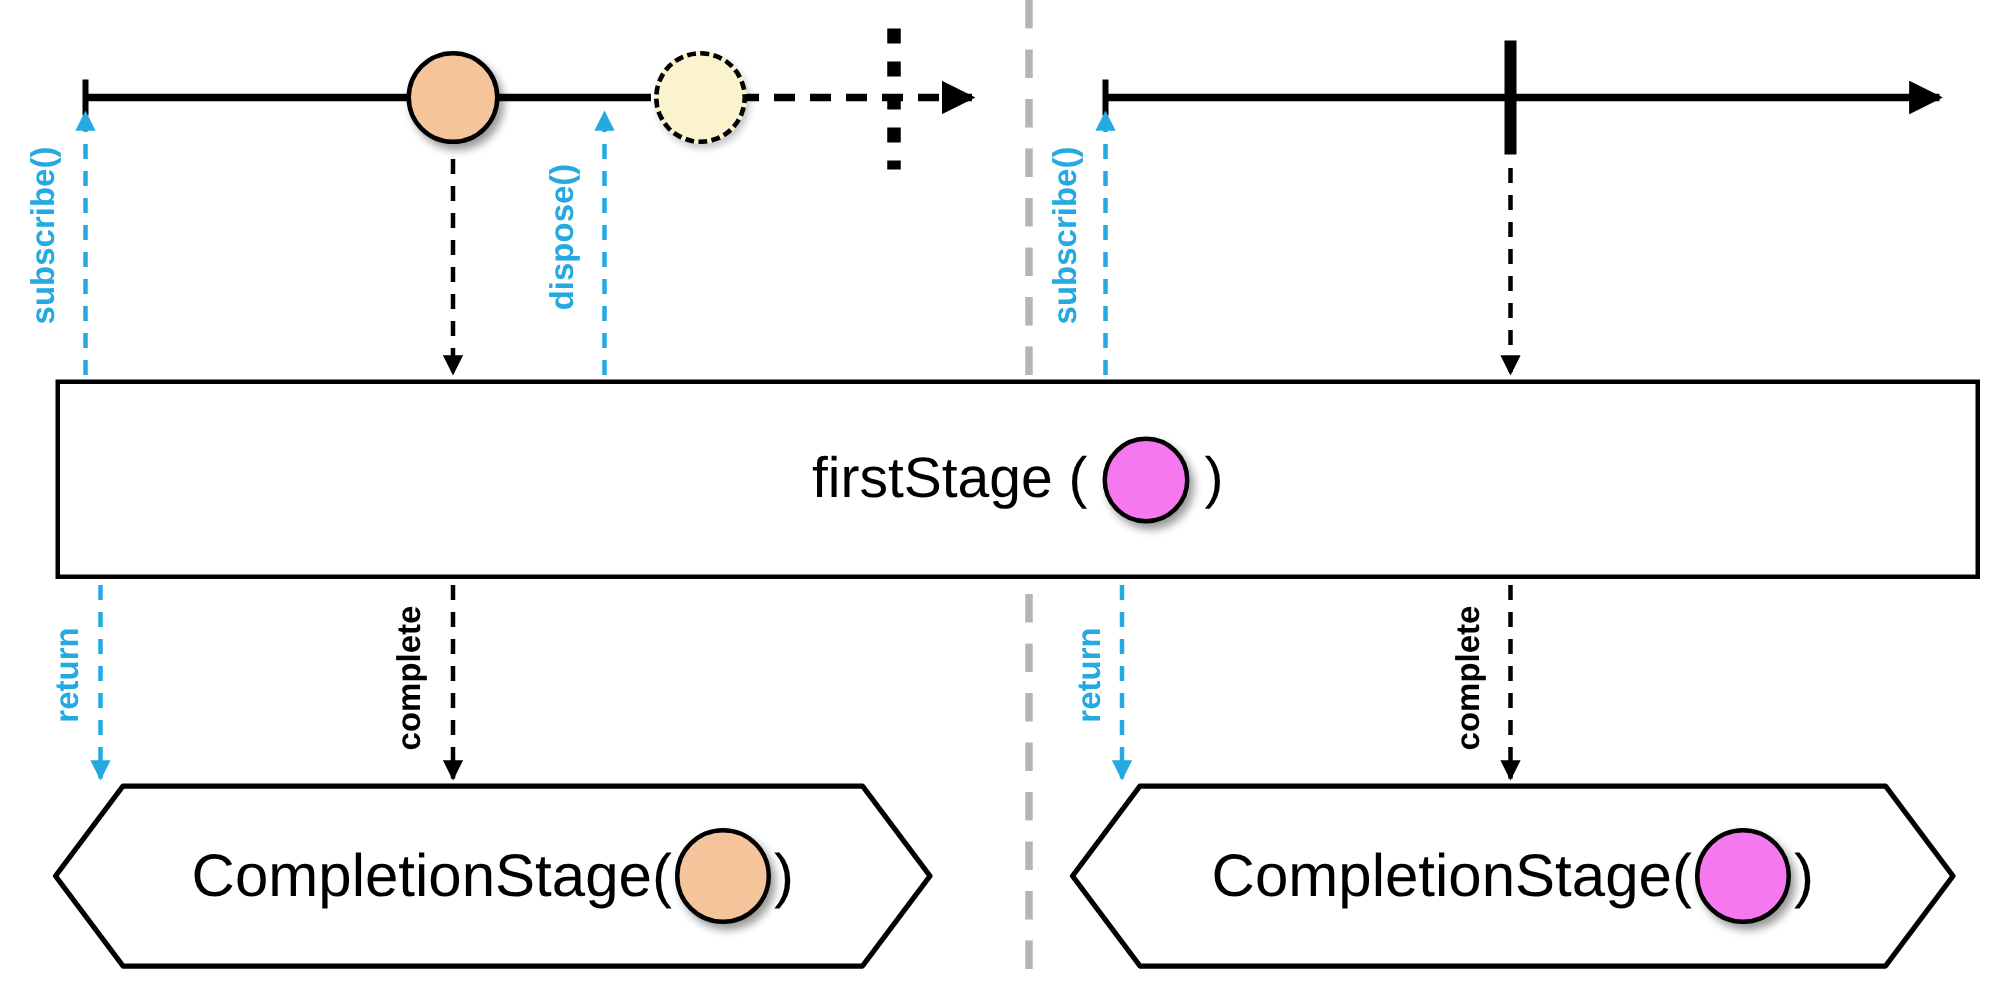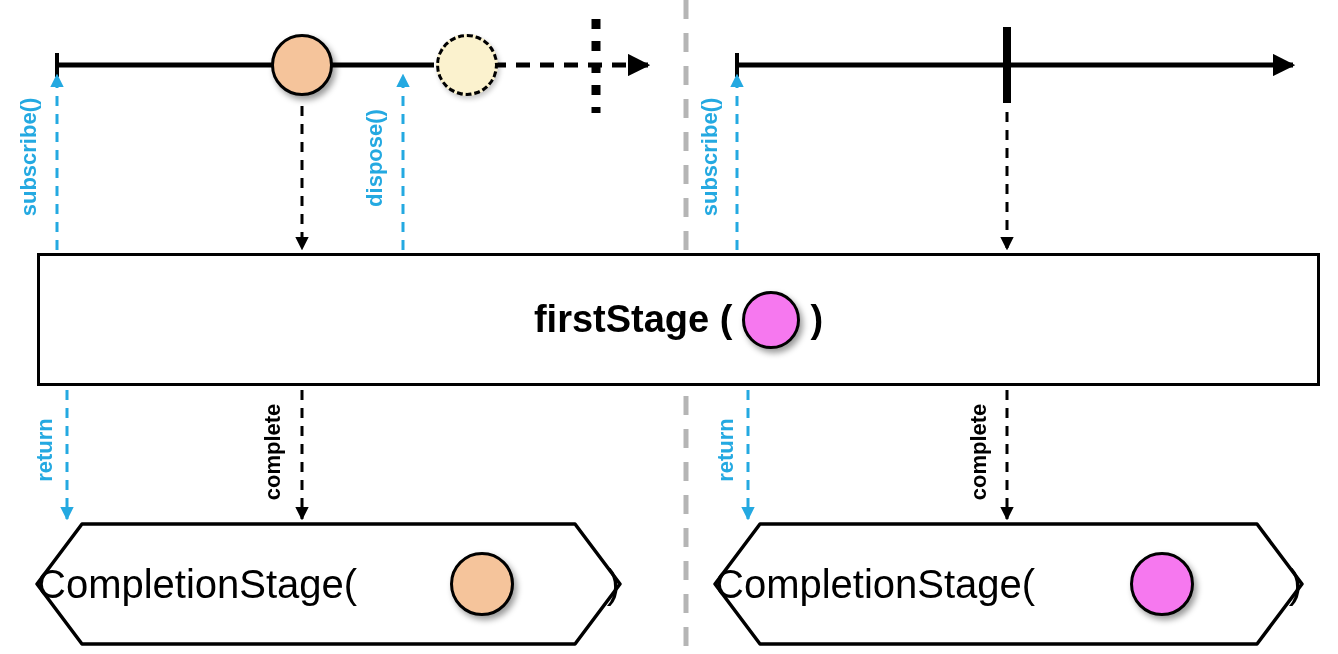--- a/index.html
+++ b/index.html
@@ -38,24 +38,24 @@
   .marble{border-radius:50%;border:3.5px solid var(--ink);
           box-shadow:3px 4px 6px rgba(0,0,0,0.40);}
   .marble.abs{position:absolute;}
   .orange{background:var(--marble-orange);}
   .cream{background:var(--marble-cream);border-style:dashed;box-shadow:2px 3px 5px rgba(0,0,0,0.22);}
   .magenta{background:var(--marble-magenta);}
 
   
   .stage-box{position:absolute;left:37px;top:253px;width:1283px;height:133px;background:#fff;
              border:3px solid var(--ink);display:flex;align-items:center;justify-content:center;
-             gap:10px;font-size:38px;font-weight:700;}
+             gap:10px;font-size:38px;font-weight:400;}
 
   
-  .hex-content{position:absolute;display:flex;align-items:center;justify-content:space-between;gap:2px;
+  .hex-content{position:absolute;display:flex;align-items:center;justify-content:center;gap:2px;
                font-size:40px;font-weight:400;}
   .hex-content.left{left:37px;top:523px;width:583px;height:122px;}
   .hex-content.right{left:715px;top:523px;width:587px;height:122px;}
 </style>
 </head>
 <body>
 
 <div class="canvas">
 
   <svg class="layer" viewBox="0 0 1338 654">

